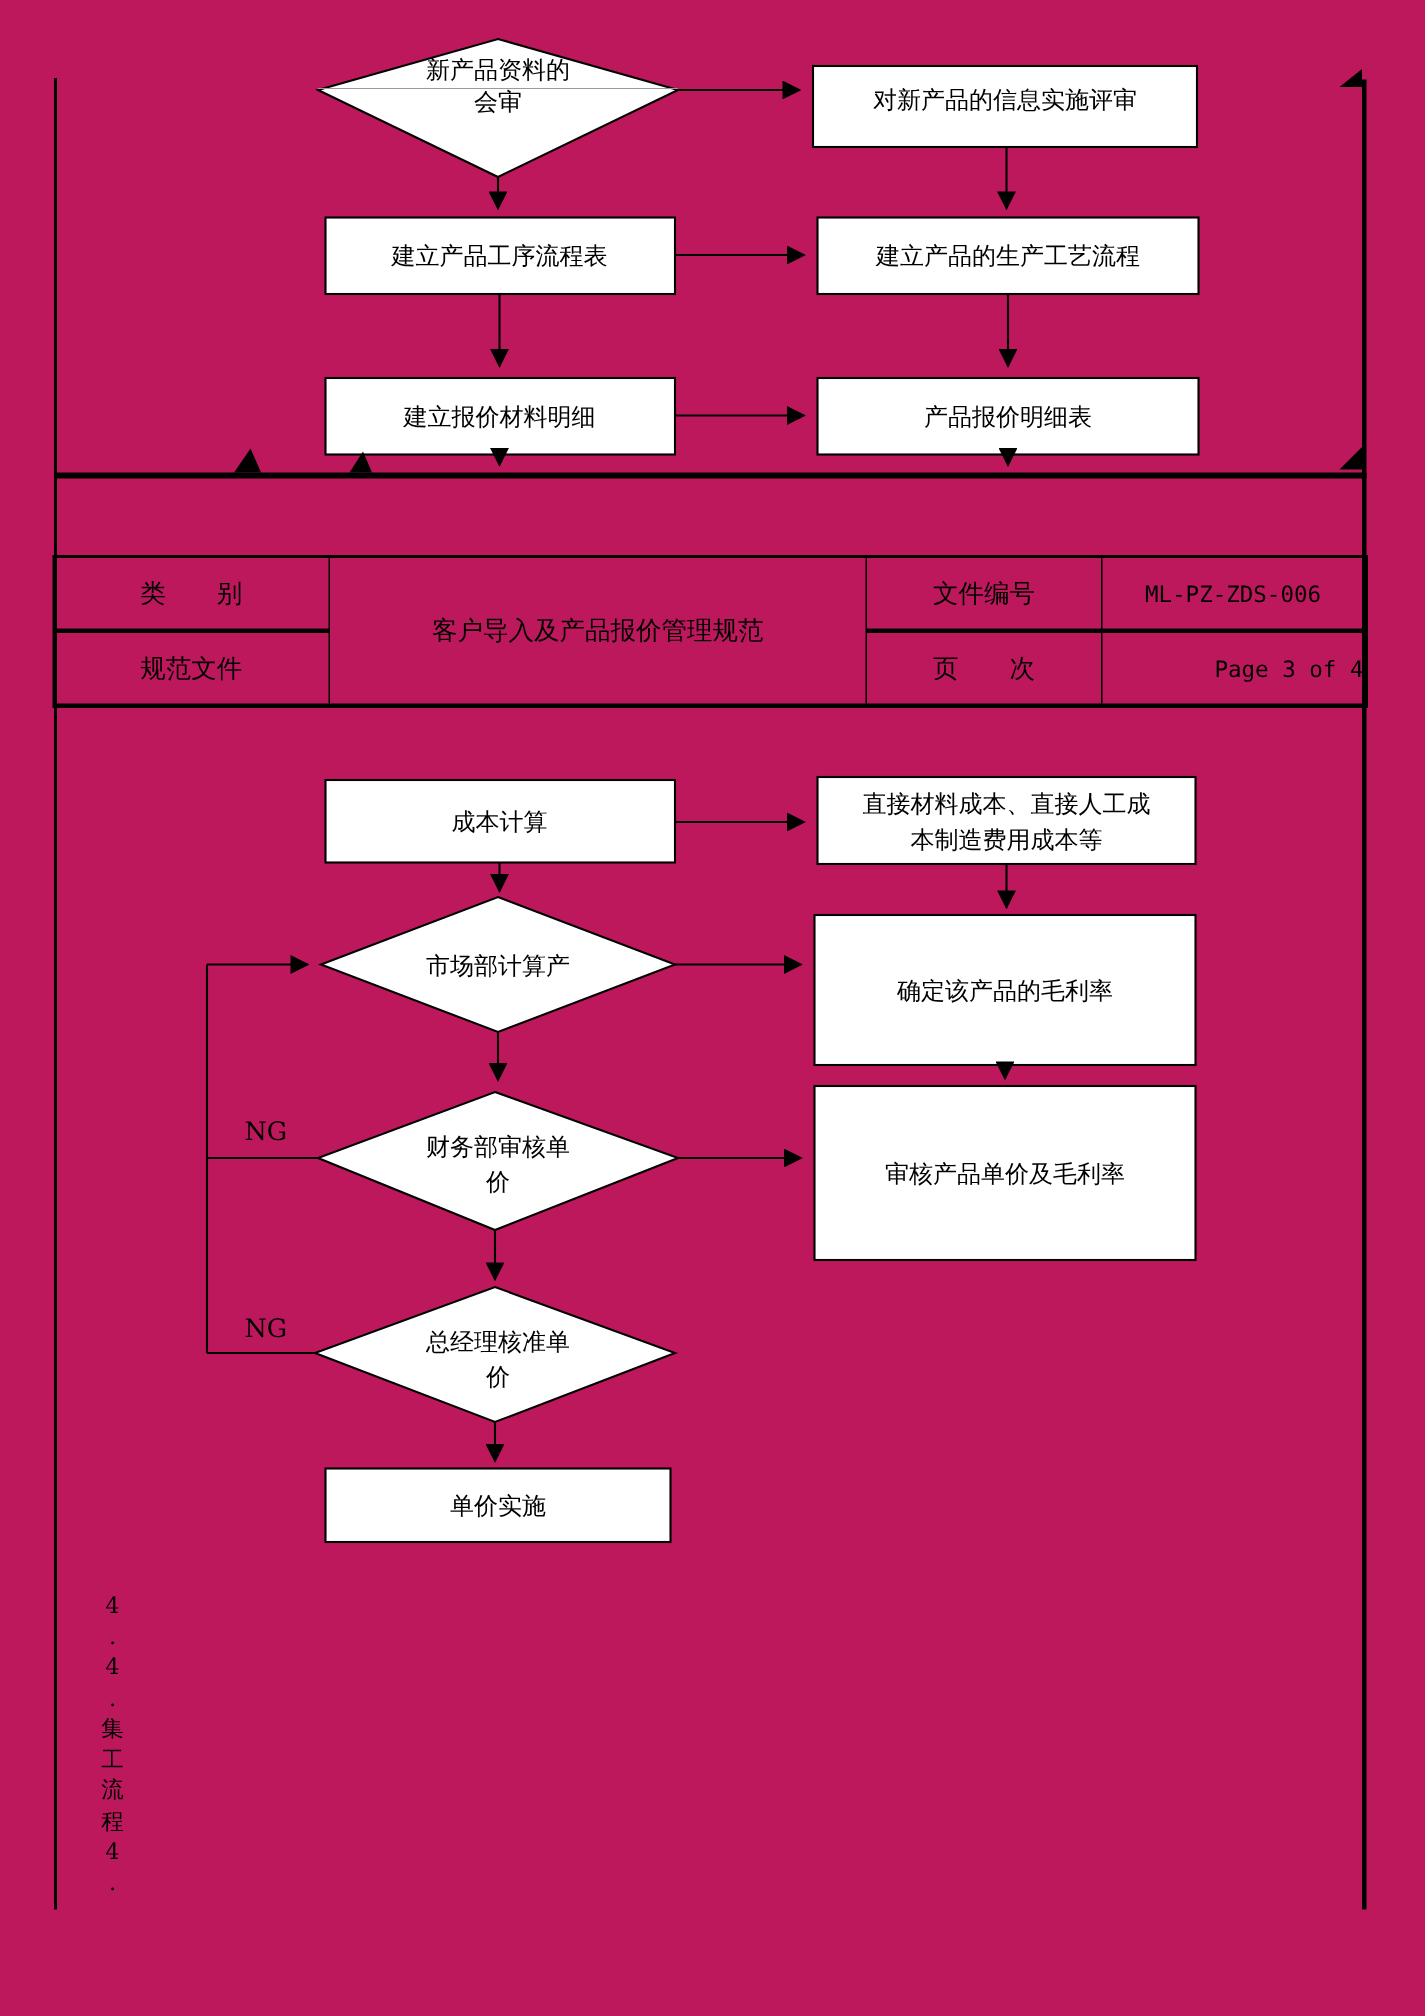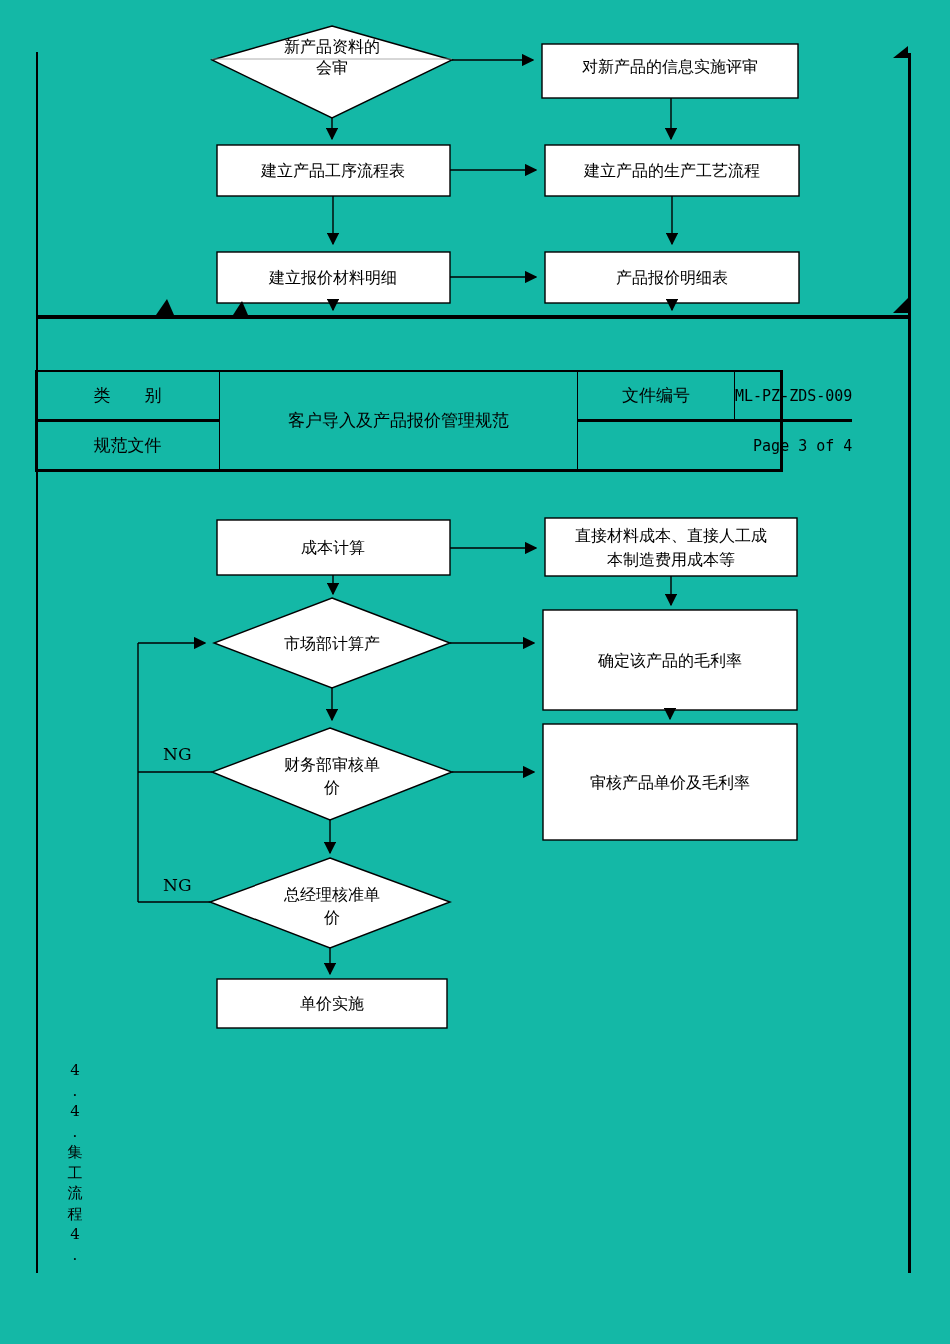--- a/index.html
+++ b/index.html
@@ -1,32 +1,32 @@
 <!DOCTYPE html>
 <html><head>
 <meta charset="utf-8">
 <style>
   html,body{margin:0;padding:0;background:#fff;}
   .page{
-    position:relative;width:950px;height:1344px;background:#14b8a6;overflow:hidden;
+    position:relative;width:950px;height:1344px;background:#be185d;overflow:hidden;
     font-family:"DejaVu Serif", serif;color:#000;
   }
   .border-left{position:absolute;left:36px;top:52px;width:2px;height:1221px;background:#000;}
   .border-right{position:absolute;left:908px;top:53px;width:3px;height:1220px;background:#000;}
   svg{position:absolute;left:0;}
   svg .shape{fill:#ffffff;stroke:#000;stroke-width:1.4;}
   svg .arrow{stroke:#000;stroke-width:1.4;fill:none;}
   svg .plain{stroke:#000;stroke-width:1.4;fill:none;}
   svg text{font-family:"DejaVu Serif", serif;font-size:16px;fill:#000;}
   svg text.lbl{text-anchor:middle;}
   svg text.ng{font-family:"DejaVu Serif", serif;font-size:17px;}
   .chart-top{top:0;}
   .chart-bottom{top:470px;}
   .doc-table{
-    position:absolute;left:35px;top:370px;width:748px;height:102px;box-sizing:border-box;
+    position:absolute;left:35px;top:370px;width:877px;height:102px;box-sizing:border-box;
     border-top:2px solid #000;border-bottom:3px solid #000;border-left:1px solid #000;border-right:3px solid #000;
     display:grid;grid-template-columns:184px 358px 157px auto;grid-template-rows:50px auto;
   }
   .cell{display:flex;align-items:center;justify-content:center;box-sizing:border-box;
         font-size:17px;white-space:pre;}
   .cell.rb{border-right:1px solid #000;}
   .cell.bb{border-bottom:3px solid #000;}
   .cell.mono{font-family:"DejaVu Sans Mono", monospace;font-size:15px;}
   .cell.title-cell{grid-row:1/3;grid-column:2;font-size:17px;}
   .side-note{
@@ -111,24 +111,27 @@
     <div class="cell rb bb" style="grid-column:1;grid-row:1;">
       <span>类　　别</span>
     </div>
     <div class="cell title-cell rb">
       <span>客户导入及产品报价管理规范</span>
     </div>
     <div class="cell rb bb" style="grid-column:3;grid-row:1;">
       <span>文件编号</span>
     </div>
     <div class="cell bb mono" style="grid-column:4;grid-row:1;">
-      <span>ML-PZ-ZDS-009</span>
+      <span>ML-PZ-ZDS-006</span>
     </div>
     <div class="cell rb" style="grid-column:1;grid-row:2;justify-content:center;">
       <span>规范文件</span>
+    </div>
+    <div class="cell rb" style="grid-column:3;grid-row:2;">
+      <span>页　　次</span>
     </div>
     <div class="cell mono" style="grid-column:4;grid-row:2;justify-content:flex-end;">
       <span>Page 3 of 4</span>
     </div>
   </div>
 
   <svg class="chart-bottom" width="950" height="600" viewBox="0 0 950 600">
 
     <rect class="shape" x="217" y="50" width="233" height="55"></rect>
     <text class="lbl" x="333" y="83">成本计算</text>

